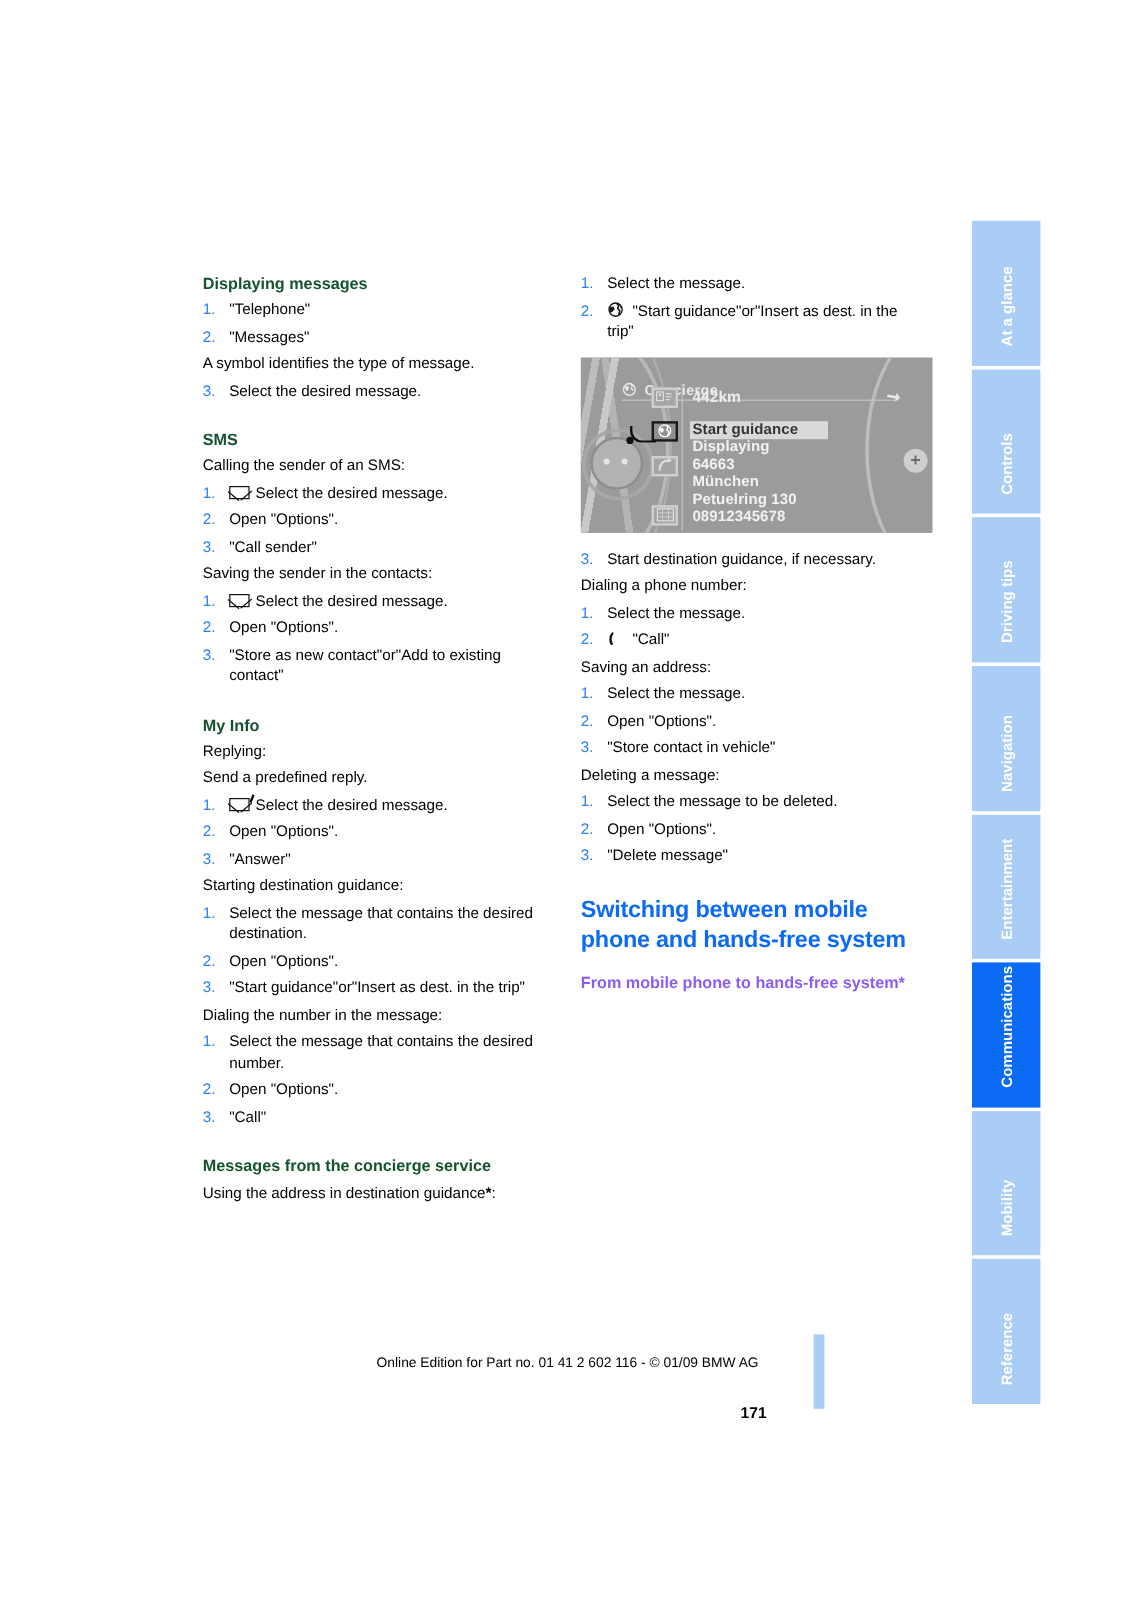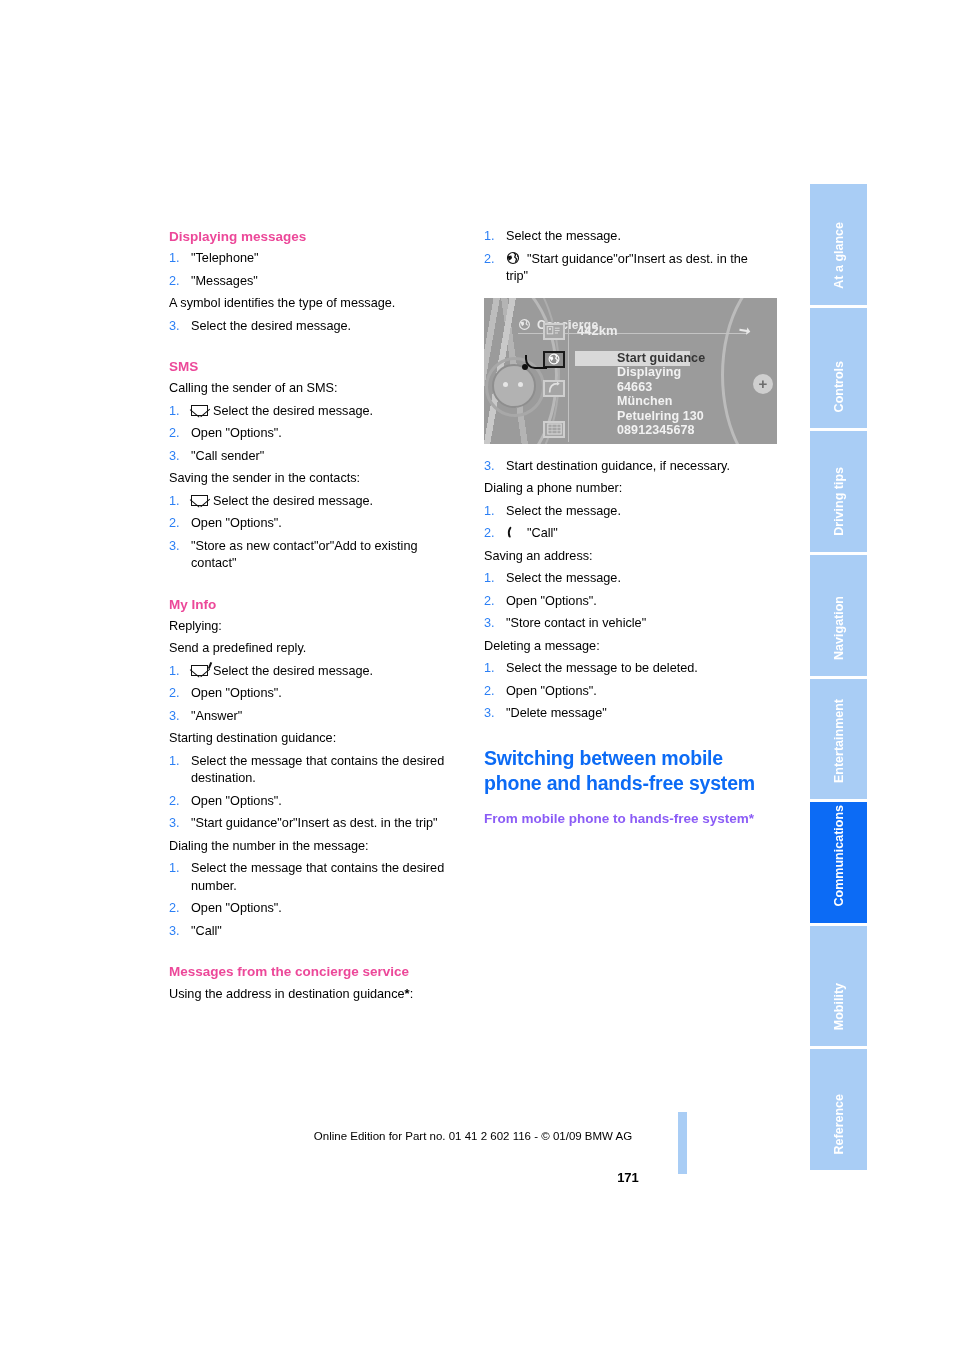--- a/index.html
+++ b/index.html
@@ -71,21 +71,21 @@
   
   h1.maj {
     color: #0c6bf5;
     font-size: 19.5px;
     font-weight: bold;
     line-height: 25px;
     margin: 0 0 14px 0;
     letter-spacing: -0.2px;
   }
   h2.sub {
-    color: #ec4899;
+    color: #14532d;
     font-size: 13.5px;
     font-weight: bold;
     line-height: 17px;
     margin: 0 0 5px 0;
   }
   h2.sub.strong {
     color: #8b5cf6;
   }
   p.para {
     font-size: 12.7px;
@@ -307,21 +307,20 @@
     background: #d9d9d9;
   }
   .idr-list {
     position: absolute;
     left: 93px; top: 53px;
     color: #f2f2f2;
     font-size: 12.5px;
     font-weight: bold;
     line-height: 14.5px;
     letter-spacing: 0.1px;
-    margin-left: 40px;
   }
   .idr-list .sel { color: #353535; }
   .idr-ghost {
     position: absolute;
     left: 93px; top: 43px;
     color: #bdbdbd;
     font-size: 12.5px;
     font-weight: bold;
     opacity: 0.55;
   }

